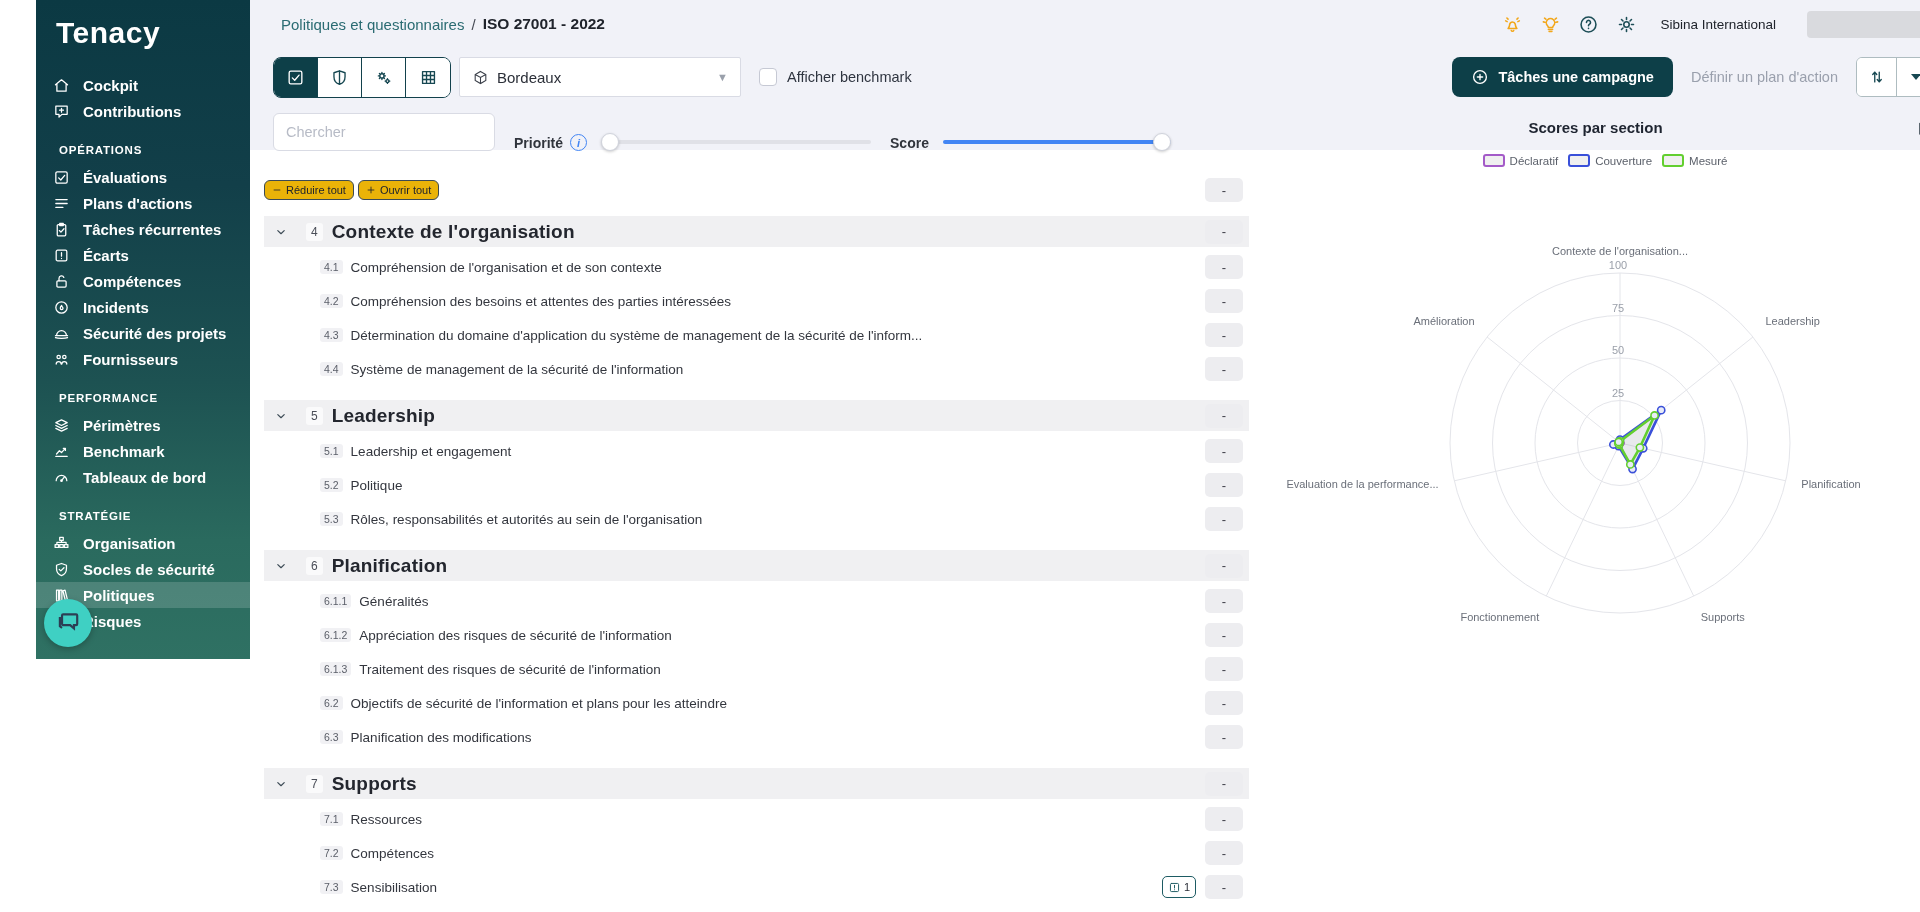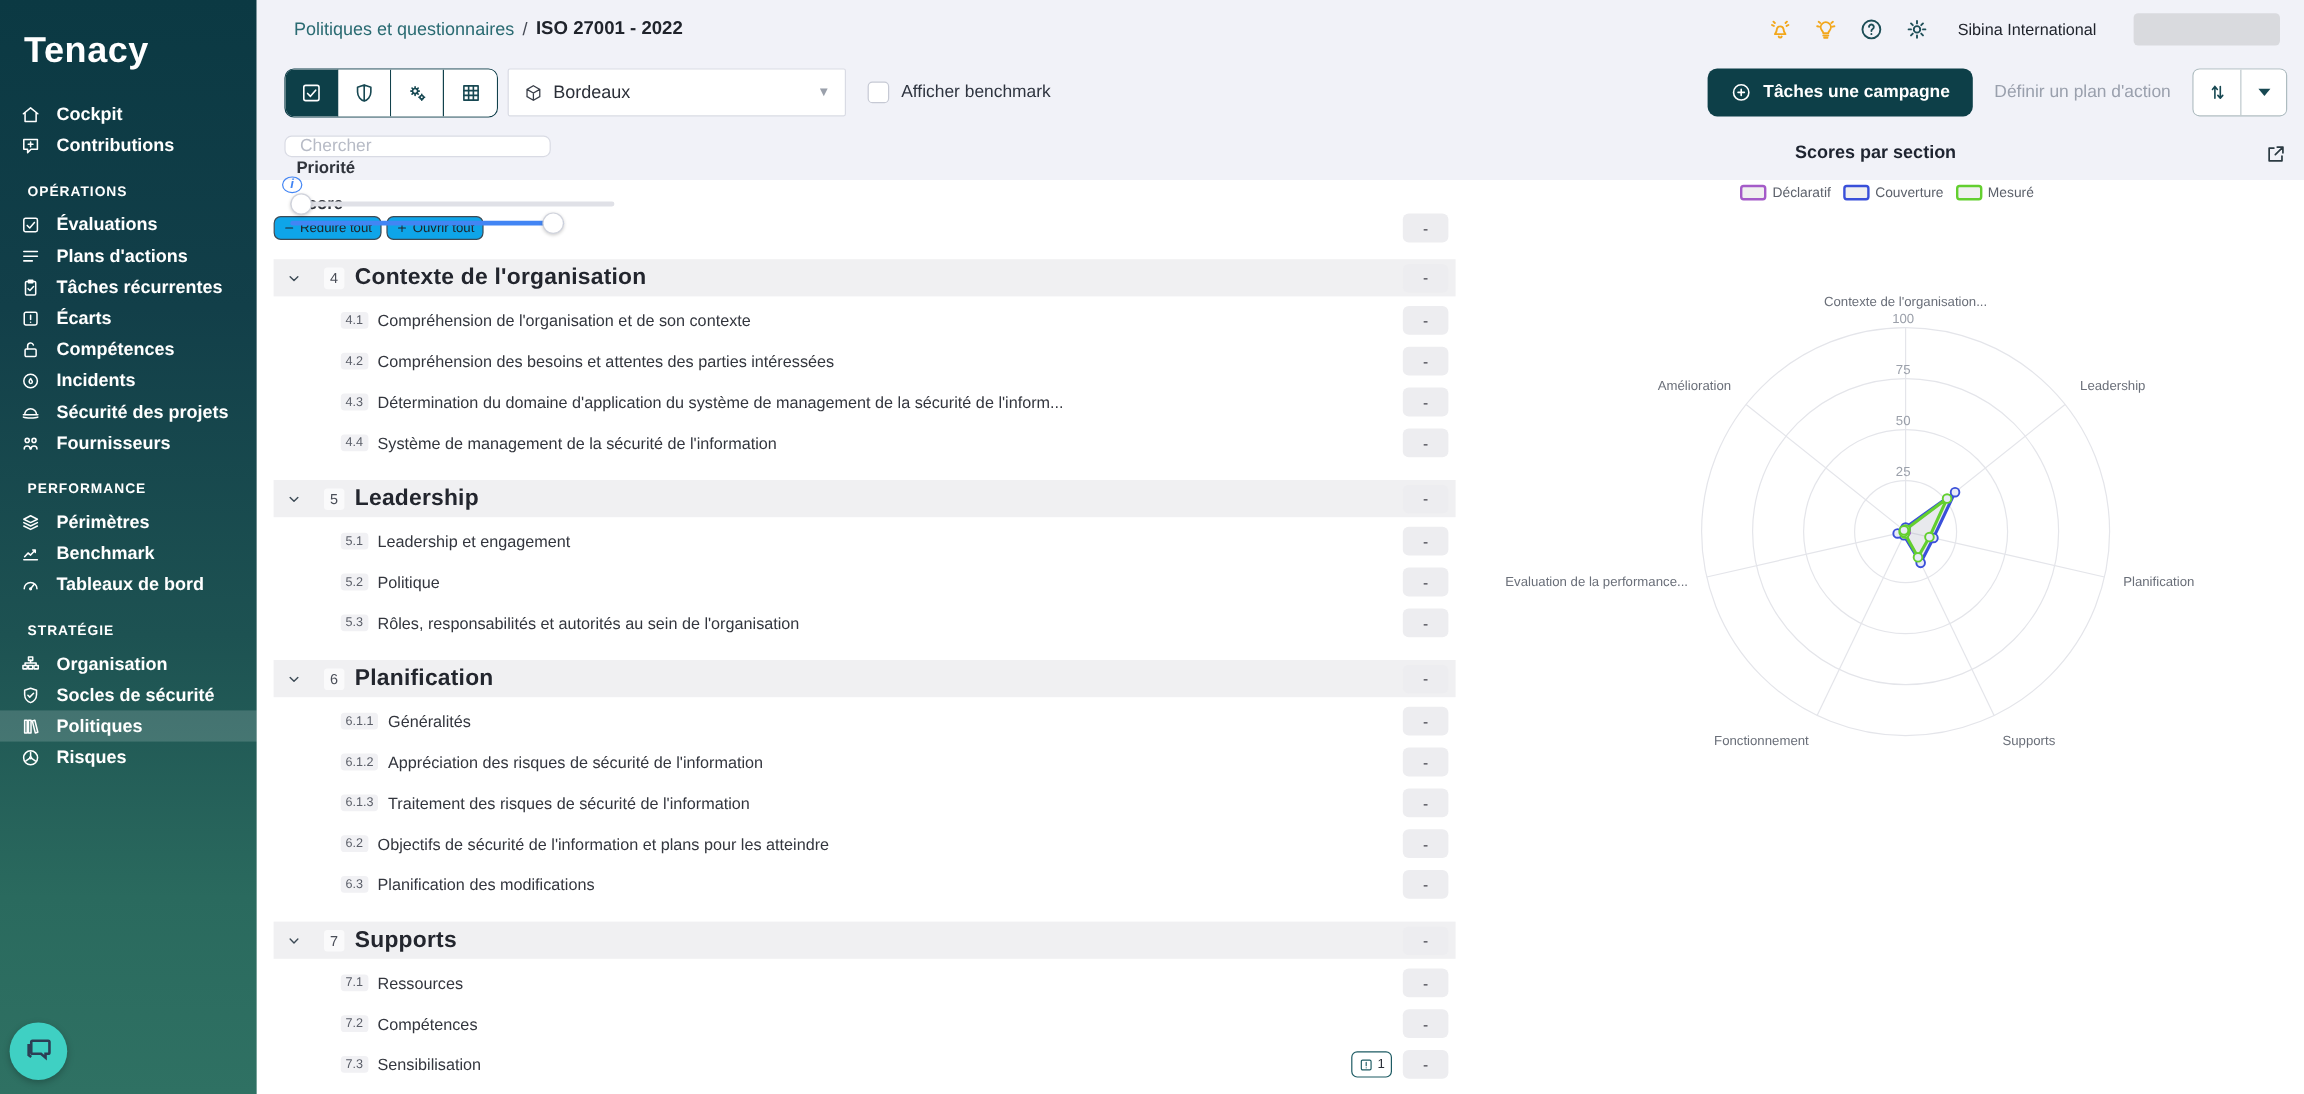--- a/index.html
+++ b/index.html
@@ -1,22 +1,22 @@
 <!DOCTYPE html>
 <html><head>
 <meta charset="utf-8">
 <style>
   * { margin:0; padding:0; box-sizing:border-box; }
   html,body { width:1920px; height:912px; overflow:hidden; }
   body { display:flex; font-family:"Liberation Sans", sans-serif; background:#ffffff; color:#2b2f38; }
 
   
-  .sidebar { position:relative; width:214px; min-width:214px; height:912px;
+  .sidebar { position:relative; width:214px; min-width:214px; height:659px;
     background:linear-gradient(180deg,#0b3943 0%,#123f49 28%,#1d5252 58%,#2a6a5e 82%,#2f7163 100%);
-    color:#fff; padding-top:26px; }
+    color:#fff; padding-top:16px;margin-left:36px; }
   .logo { font-size:30px; font-weight:700; letter-spacing:.5px; padding-left:20px; margin-bottom:22px; }
   .nav-title { font-size:11.5px; font-weight:700; letter-spacing:.8px; padding:20px 0 8px 23px; color:#fff; }
   .nav-item { display:flex; align-items:center; gap:13px; padding:5px 0 5px 17px; height:26px;
     font-size:15px; font-weight:600; cursor:pointer; white-space:nowrap; }
   .nav-item.active { background:rgba(255,255,255,.16); }
   .nicon { width:17px; height:17px; stroke:#fff; fill:none; stroke-width:1.8; stroke-linecap:round; stroke-linejoin:round; flex:0 0 17px; }
   .chat-btn { position:absolute; left:8px; bottom:12px; width:48px; height:48px; border-radius:50%;
     background:#3fd0c3; display:flex; align-items:center; justify-content:center; cursor:pointer;
     box-shadow:0 2px 6px rgba(0,0,0,.25); }
   .chat-btn svg { width:26px; height:26px; fill:#2c3e54; stroke:none; }
@@ -52,39 +52,39 @@
   .scope-select { display:flex; align-items:center; width:282px; height:40px; margin-left:8px; background:#fff;
     border:1px solid #d9dbe4; border-radius:2px; padding:0 12px; cursor:pointer; }
   .scope-select svg { width:17px; height:17px; fill:none; stroke:#3a3f49; stroke-width:1.5; margin-right:8px; }
   .scope-value { font-size:15px; color:#2b2f38; }
   .scope-caret { margin-left:auto; color:#9aa0ab; font-size:11px; }
   .bench { display:flex; align-items:center; margin-left:18px; cursor:pointer; }
   .bench-box { width:18px; height:18px; border:1.5px solid #c6c9d4; border-radius:4px; background:#fff; }
   .bench-label { margin-left:10px; font-size:14.5px; color:#2f3540; }
 
   
-  .filters { display:flex; align-items:flex-start; margin-top:16px; height:38px;flex-direction:column; }
+  .filters { display:flex; align-items:flex-end; margin-top:16px; height:38px; }
   .search { width:222px; height:38px; margin-left:9px; border:1px solid #d9dbe4; border-radius:6px;
     padding:0 12px; font-size:14.5px; color:#2b2f38; background:#fff; font-family:inherit; }
   .search::placeholder { color:#b7bbc6; }
   .flabel { font-size:14px; font-weight:700; color:#30343c; margin-left:19px; }
   .info-i { width:17px; height:17px; border:1.5px solid #4285f4; border-radius:50%; color:#4285f4;
     font-size:11px; font-weight:700; display:inline-flex; align-items:center; justify-content:center;
     margin-left:7px; font-style:italic; cursor:pointer; }
   .slider { position:relative; height:18px; margin-left:14px; }
   .slider .track { position:absolute; top:7px; left:0; right:0; height:4px; border-radius:2px; }
   .slider .handle { position:absolute; top:0; width:18px; height:18px; border-radius:50%; background:#fff;
     border:1px solid #d0d3dc; box-shadow:0 1px 3px rgba(0,0,0,.2); cursor:pointer; }
   .slider.gray .track { background:#e0e1e7; }
   .slider.blue .track { background:#4285f4; }
 
   
   .exp-row { display:flex; align-items:center; margin-top:27px; }
   .mini-btn { display:flex; align-items:center; gap:4px; border:1px solid #3c4a55; border-radius:6px;
-    background:#0ea5e9; font-size:11px; color:#20242c; padding:3px 7px; cursor:pointer; font-family:inherit; }
+    background:#eab308; font-size:11px; color:#20242c; padding:3px 7px; cursor:pointer; font-family:inherit; }
   .mini-btn + .mini-btn { margin-left:4px; }
   .mini-btn svg { width:10px; height:10px; stroke:#20242c; stroke-width:2; fill:none; stroke-linecap:round; }
   .score-pill { width:38px; height:24px; border-radius:5px; background:#ededf0; color:#3c3c46;
     display:flex; align-items:center; justify-content:center; font-size:13px; }
   .exp-row .score-pill { margin-left:auto; margin-right:6px; }
 
   
   .sections { margin-top:14px; }
   .section-header { display:flex; align-items:center; height:31px; background:#f0f0f2; margin-top:17px; cursor:pointer; }
   .section-header:first-child { margin-top:0; }

